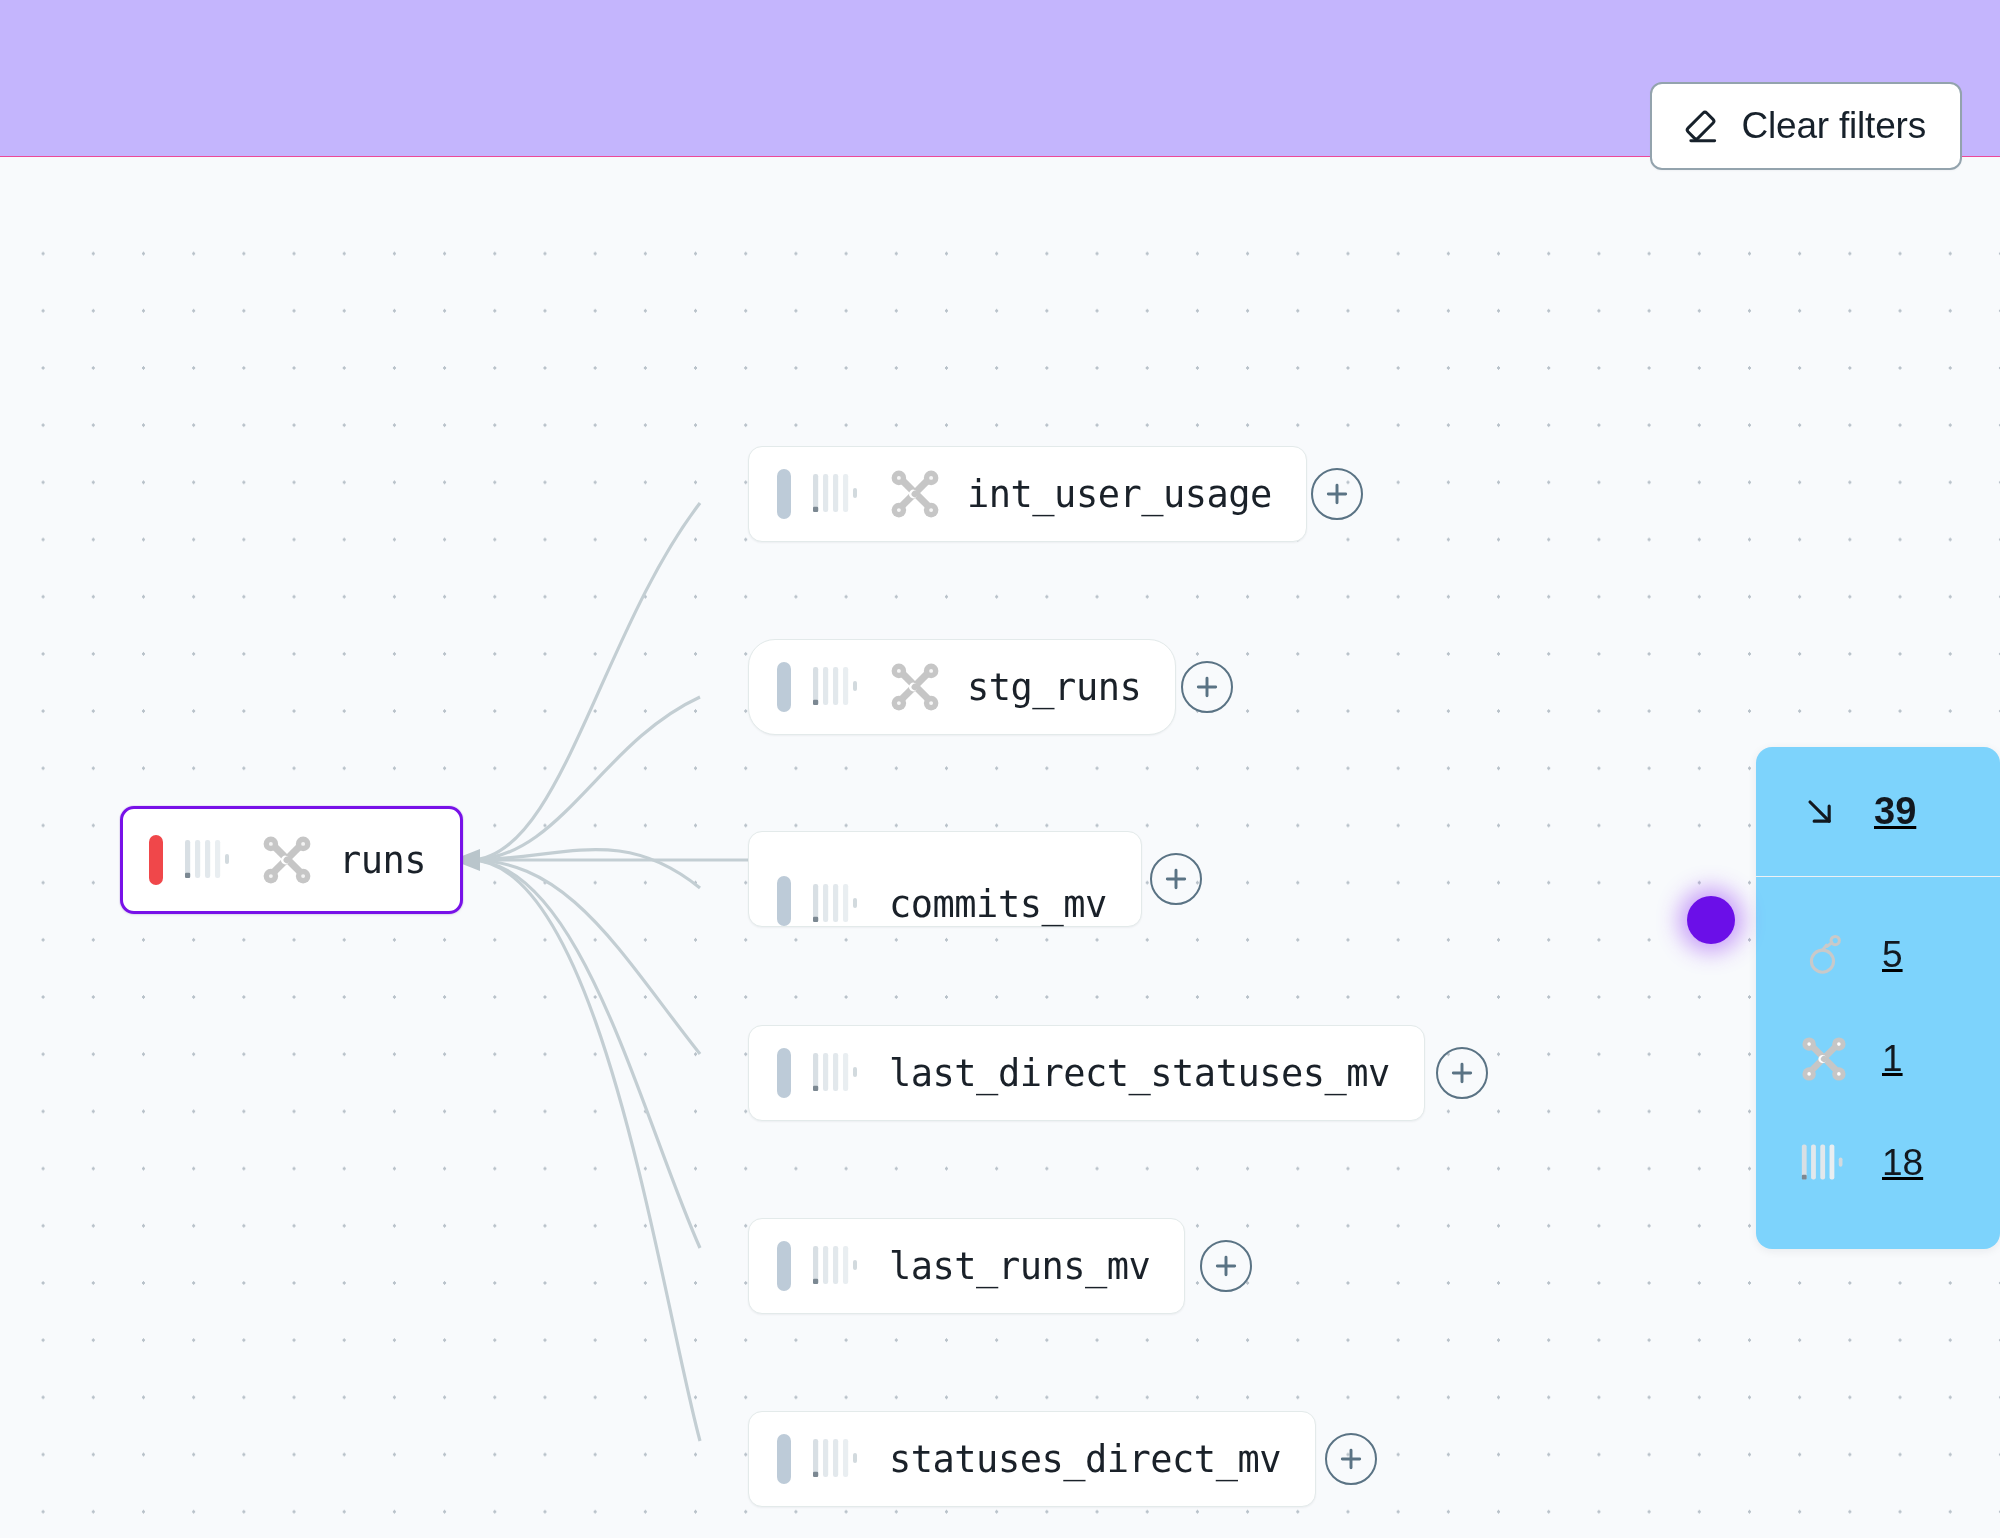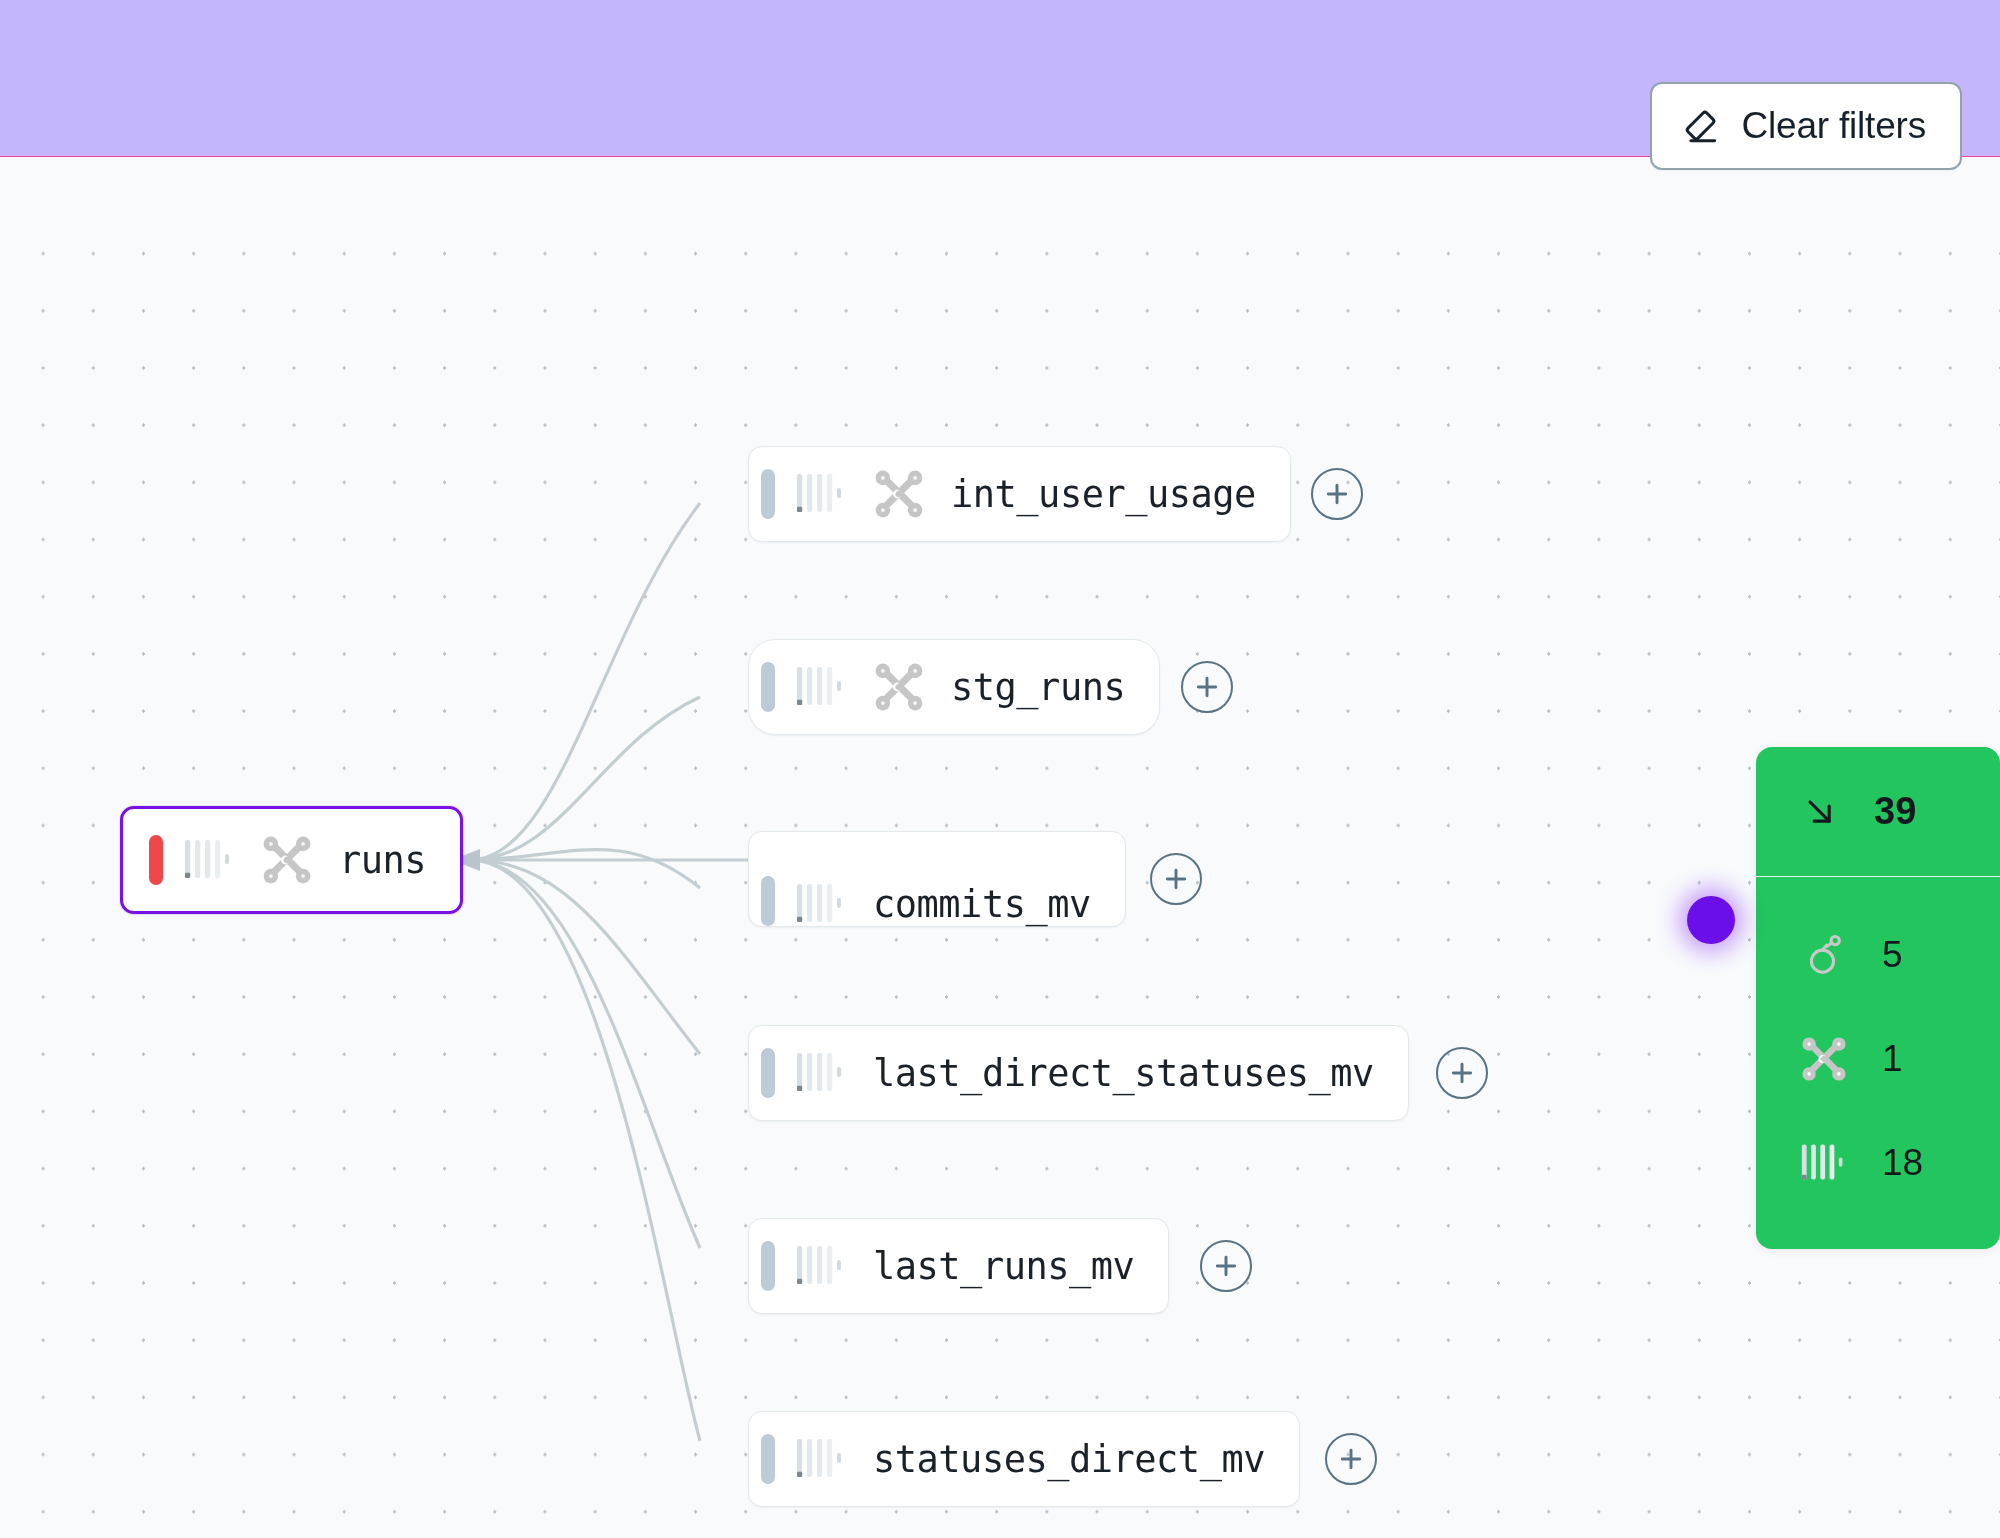--- a/index.html
+++ b/index.html
@@ -75,21 +75,21 @@
     height: 1325px;
     pointer-events: none;
   }
 
   
   .node {
     position: absolute;
     display: flex;
     align-items: center;
     height: 96px;
-    padding: 0 34px 0 12px;
+    padding: 0 34px 0 28px;
     background: #ffffff;
     border: 1.5px solid #e3eaea;
     border-radius: 14px;
     box-shadow: 0 1px 2px rgba(16,24,40,0.05);
     cursor: pointer;
     z-index: 10;
   }
 
   .node.selected {
     border: 3px solid #7811e8;
@@ -143,25 +143,26 @@
     box-shadow: 0 0 22px 8px rgba(139,45,243,0.45);
     z-index: 40;
   }
 
   
   .legend-panel {
     position: absolute;
     left: 1756px;
     top: 747px;
     width: 244px;
-    background: #22c55e;
+    background: #7dd3fc;
     border-radius: 16px;
     box-shadow: 0 2px 10px rgba(16,24,40,0.07);
     z-index: 35;
     overflow: hidden;
+    text-decoration: underline;
   }
 
   .legend-head {
     height: 130px;
     display: flex;
     align-items: center;
     padding-left: 44px;
     gap: 34px;
     border-bottom: 1.5px solid #eef1f4;
   }

